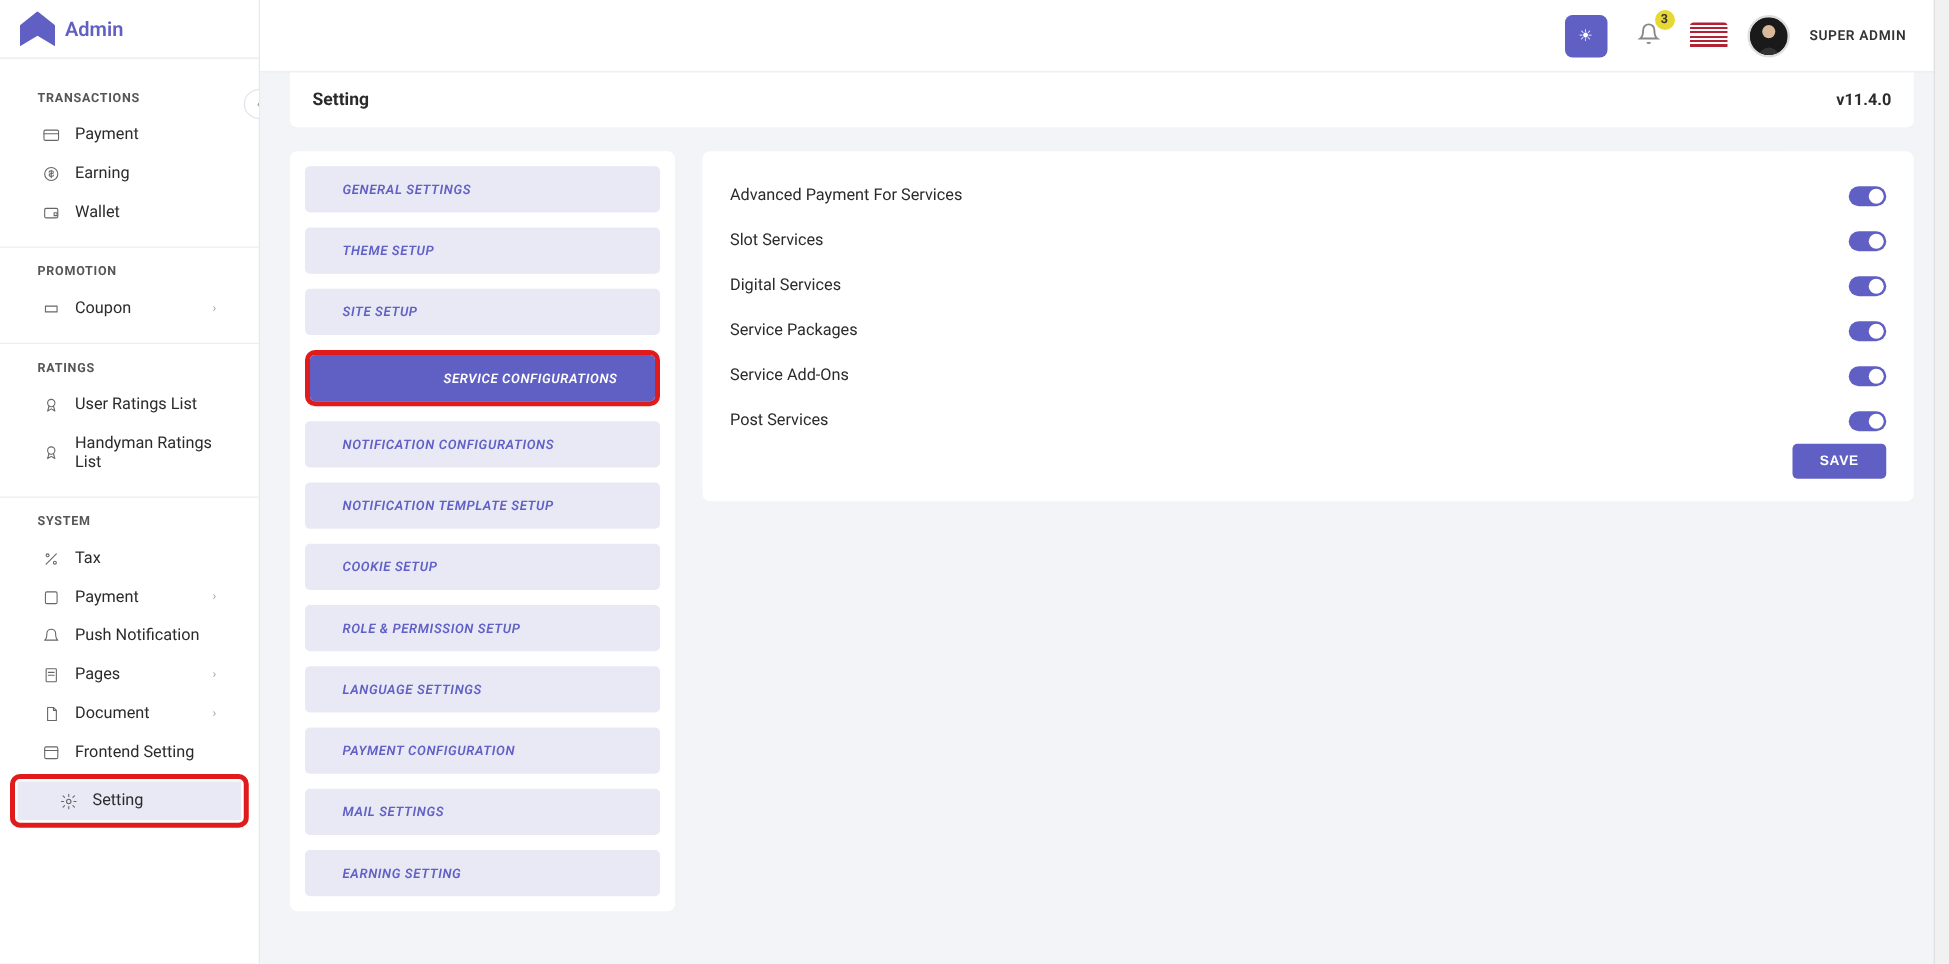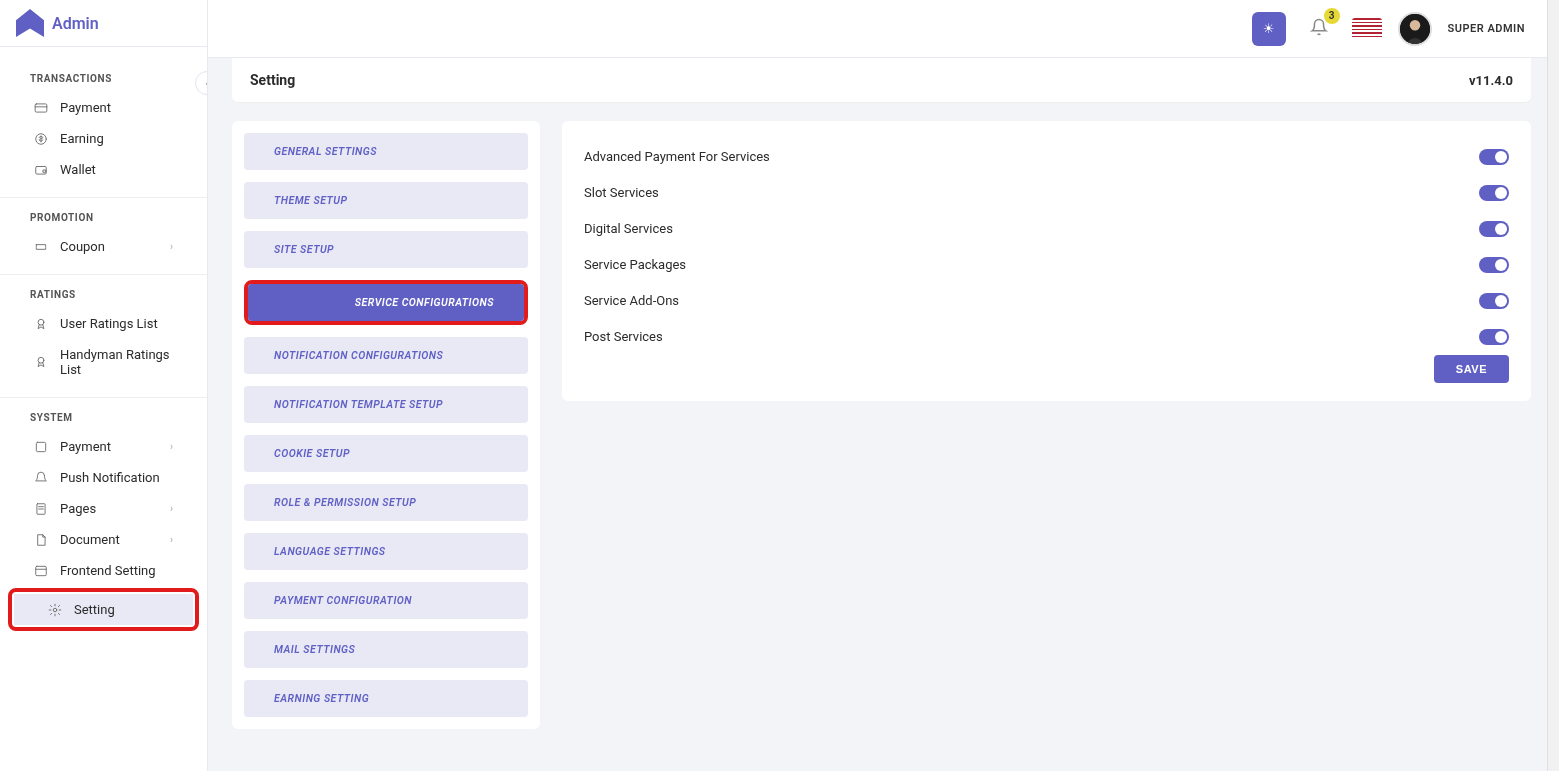--- a/index.html
+++ b/index.html
@@ -298,20 +298,30 @@
           <span class="nav-icon">
             <svg width="14" height="14" viewBox="0 0 24 24">
               <circle cx="12" cy="9" r="5" stroke="currentColor" stroke-width="1.5" fill="none" stroke-linecap="round" stroke-linejoin="round"></circle>
               <path d="M9 13l-2 7 5-3 5 3-2-7" stroke="currentColor" stroke-width="1.5" fill="none" stroke-linecap="round" stroke-linejoin="round"></path>
             </svg>
           </span>
           <span>Handyman Ratings List</span>
         </div>
         <div class="section-sep"></div>
         <div class="section-title">SYSTEM</div>
+        <div class="nav-item">
+          <span class="nav-icon">
+            <svg width="14" height="14" viewBox="0 0 24 24">
+              <line x1="19" y1="5" x2="5" y2="19" stroke="currentColor" stroke-width="1.5" fill="none" stroke-linecap="round" stroke-linejoin="round"></line>
+              <circle cx="7" cy="7" r="2" stroke="currentColor" stroke-width="1.5" fill="none" stroke-linecap="round" stroke-linejoin="round"></circle>
+              <circle cx="17" cy="17" r="2" stroke="currentColor" stroke-width="1.5" fill="none" stroke-linecap="round" stroke-linejoin="round"></circle>
+            </svg>
+          </span>
+          <span>Tax</span>
+        </div>
         <div class="nav-item">
           <span class="nav-icon">
             <svg width="14" height="14" viewBox="0 0 24 24">
               <rect x="4" y="4" width="16" height="16" rx="2" stroke="currentColor" stroke-width="1.5" fill="none" stroke-linecap="round" stroke-linejoin="round"></rect>
             </svg>
           </span>
           <span>Payment</span>
           <span class="nav-chevron">›</span>
         </div>
         <div class="nav-item">

